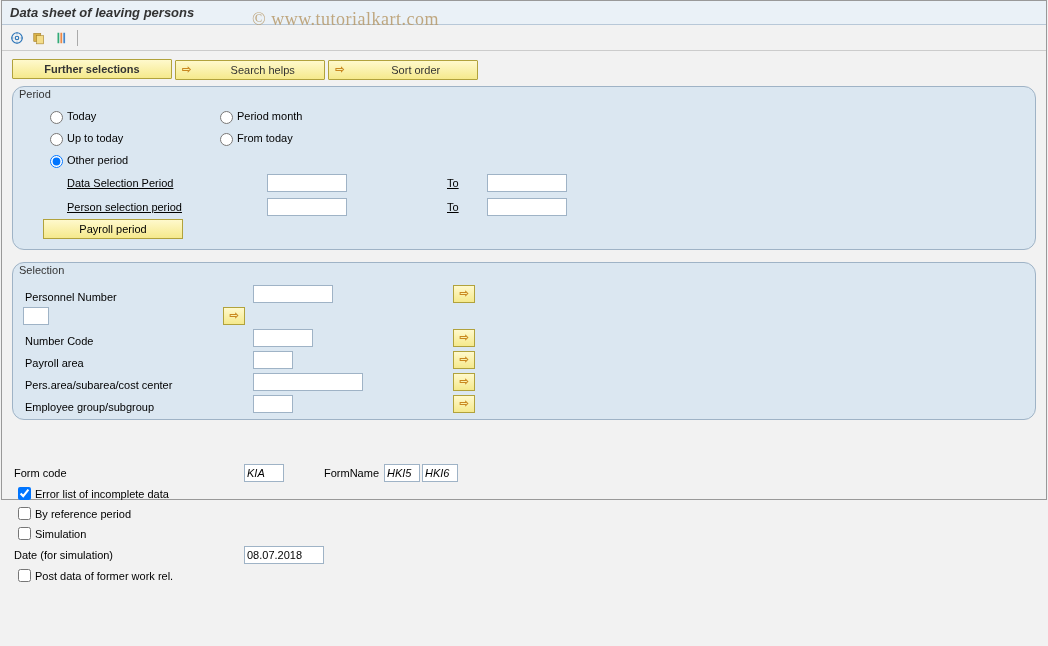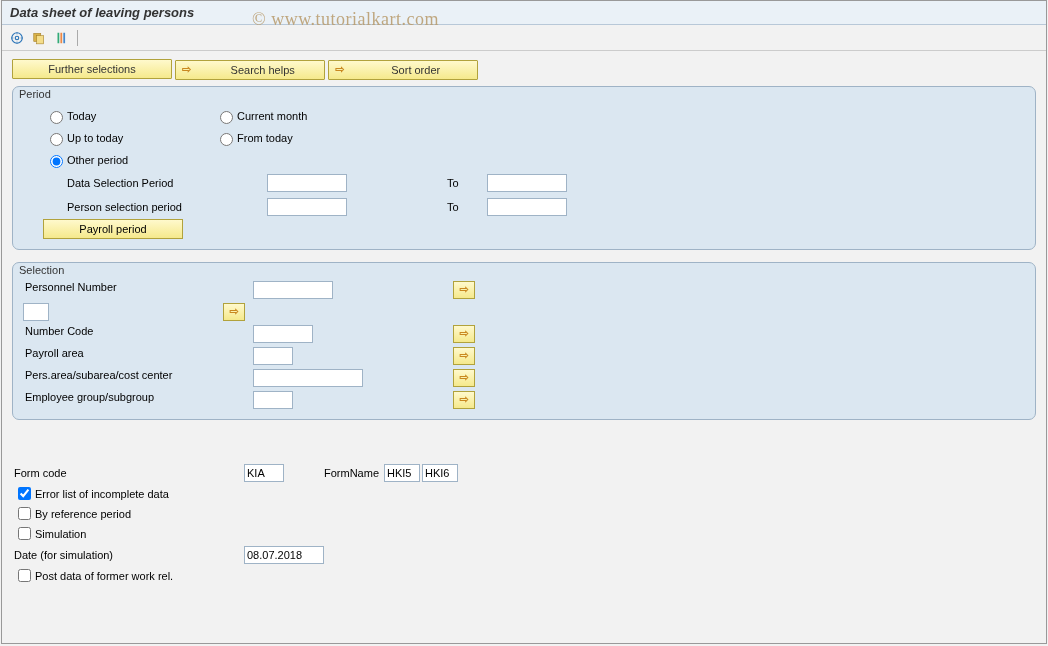--- a/index.html
+++ b/index.html
@@ -7,21 +7,21 @@
     margin: 0; padding: 0;
     width: 1048px; height: 646px;
     font-family: Arial, Helvetica, sans-serif;
     font-size: 11px;
     background: #f2f2f2;
     color: #000;
     overflow: hidden;
   }
   .border-outer {
     border: 1px solid #999;
-    width: 1046px; height: 644px;
+    width: 1046px; height: 500px;
     margin: 0 auto;
     background: #f2f2f2;
     position: relative;
   }
   .title-bar {
     background: #eaf1f7;
     border-bottom: 1px solid #b8c8d8;
     height: 24px;
     padding: 4px 8px;
     font-weight: bold;
@@ -77,26 +77,26 @@
     text-align: center;
     justify-content: center;
     min-width: 150px;
   }
   .sap-btn .arrow {
     color: #c98820;
     font-weight: bold;
     margin-right: 18px;
     margin-left: -2px;
   }
-  .sap-btn.plain { min-width: 160px; justify-content: flex-end; }
+  .sap-btn.plain { min-width: 160px; justify-content: flex-end; font-weight: bold; }
   .sap-btn.plain .label { flex: 1; text-align: center; }
   .group {
     border: 1px solid #9fb3c6;
     background: #dbe7f1;
-    border-radius: 7px;
+    border-radius: 12px;
     margin-bottom: 12px;
     position: relative;
     padding: 18px 10px 10px 10px;
   }
   .group .group-title {
     position: absolute;
     top: 1px; left: 6px;
     font-size: 11px;
     color: #333;
   }
@@ -106,49 +106,50 @@
     height: 22px;
     padding-left: 22px;
   }
   .radio-row label { margin-right: 0; display: flex; align-items: center; width: 170px;}
   .radio-row label input[type=radio] { margin-right: 4px; }
   .indent-row {
     display: flex;
     align-items: center;
     height: 24px;
     padding-left: 44px;
+    text-decoration: underline;
   }
   .indent-row .lbl { width: 200px; }
   .indent-row .to-lbl { width: 40px; text-align: left; margin-left: 100px;}
   input.text-field {
     height: 18px;
     border: 1px solid #9fb3c6;
     background: #fff;
     padding: 0 2px;
     font-size: 11px;
     width: 80px;
   }
-  input.text-field.short { width: 40px; }
+  input.text-field.short { width: 40px; font-style: italic; }
   input.text-field.med { width: 60px; }
   input.text-field.xshort { width: 26px; }
   input.text-field.wide { width: 110px; }
   .payroll-btn {
     display: inline-flex;
     align-items: center;
     justify-content: center;
     height: 20px;
     width: 140px;
     background: linear-gradient(#fff9cc, #f5e98c);
     border: 1px solid #b1a23c;
     margin-left: 20px; 
     cursor: pointer;
   }
   .sel-row {
     display: flex;
-    align-items: flex-start;
+    align-items: flex-end;
     height: 22px;
   }
   .sel-row .lbl { width: 230px; padding-left: 2px;}
   .sel-row .field-wrap { width: 140px; }
   .arrow-btn {
     width: 22px; height: 18px;
     background: linear-gradient(#fff9cc, #f5e98c);
     border: 1px solid #b1a23c;
     display: inline-flex;
     align-items: center; justify-content: center;
@@ -226,21 +227,21 @@
 
     <div class="group">
       <div class="group-title">Period</div>
       <div class="radio-row">
         <label>
             <input type="radio" name="period" style=""> 
             <span>Today</span>
           </label>
         <label>
             <input type="radio" name="period" style=""> 
-            <span>Current month</span>
+            <span>Period month</span>
           </label>
       </div>
       <div class="radio-row">
         <label>
             <input type="radio" name="period" style=""> 
             <span>Up to today</span>
           </label>
         <label>
             <input type="radio" name="period" style=""> 
             <span>From today</span>

